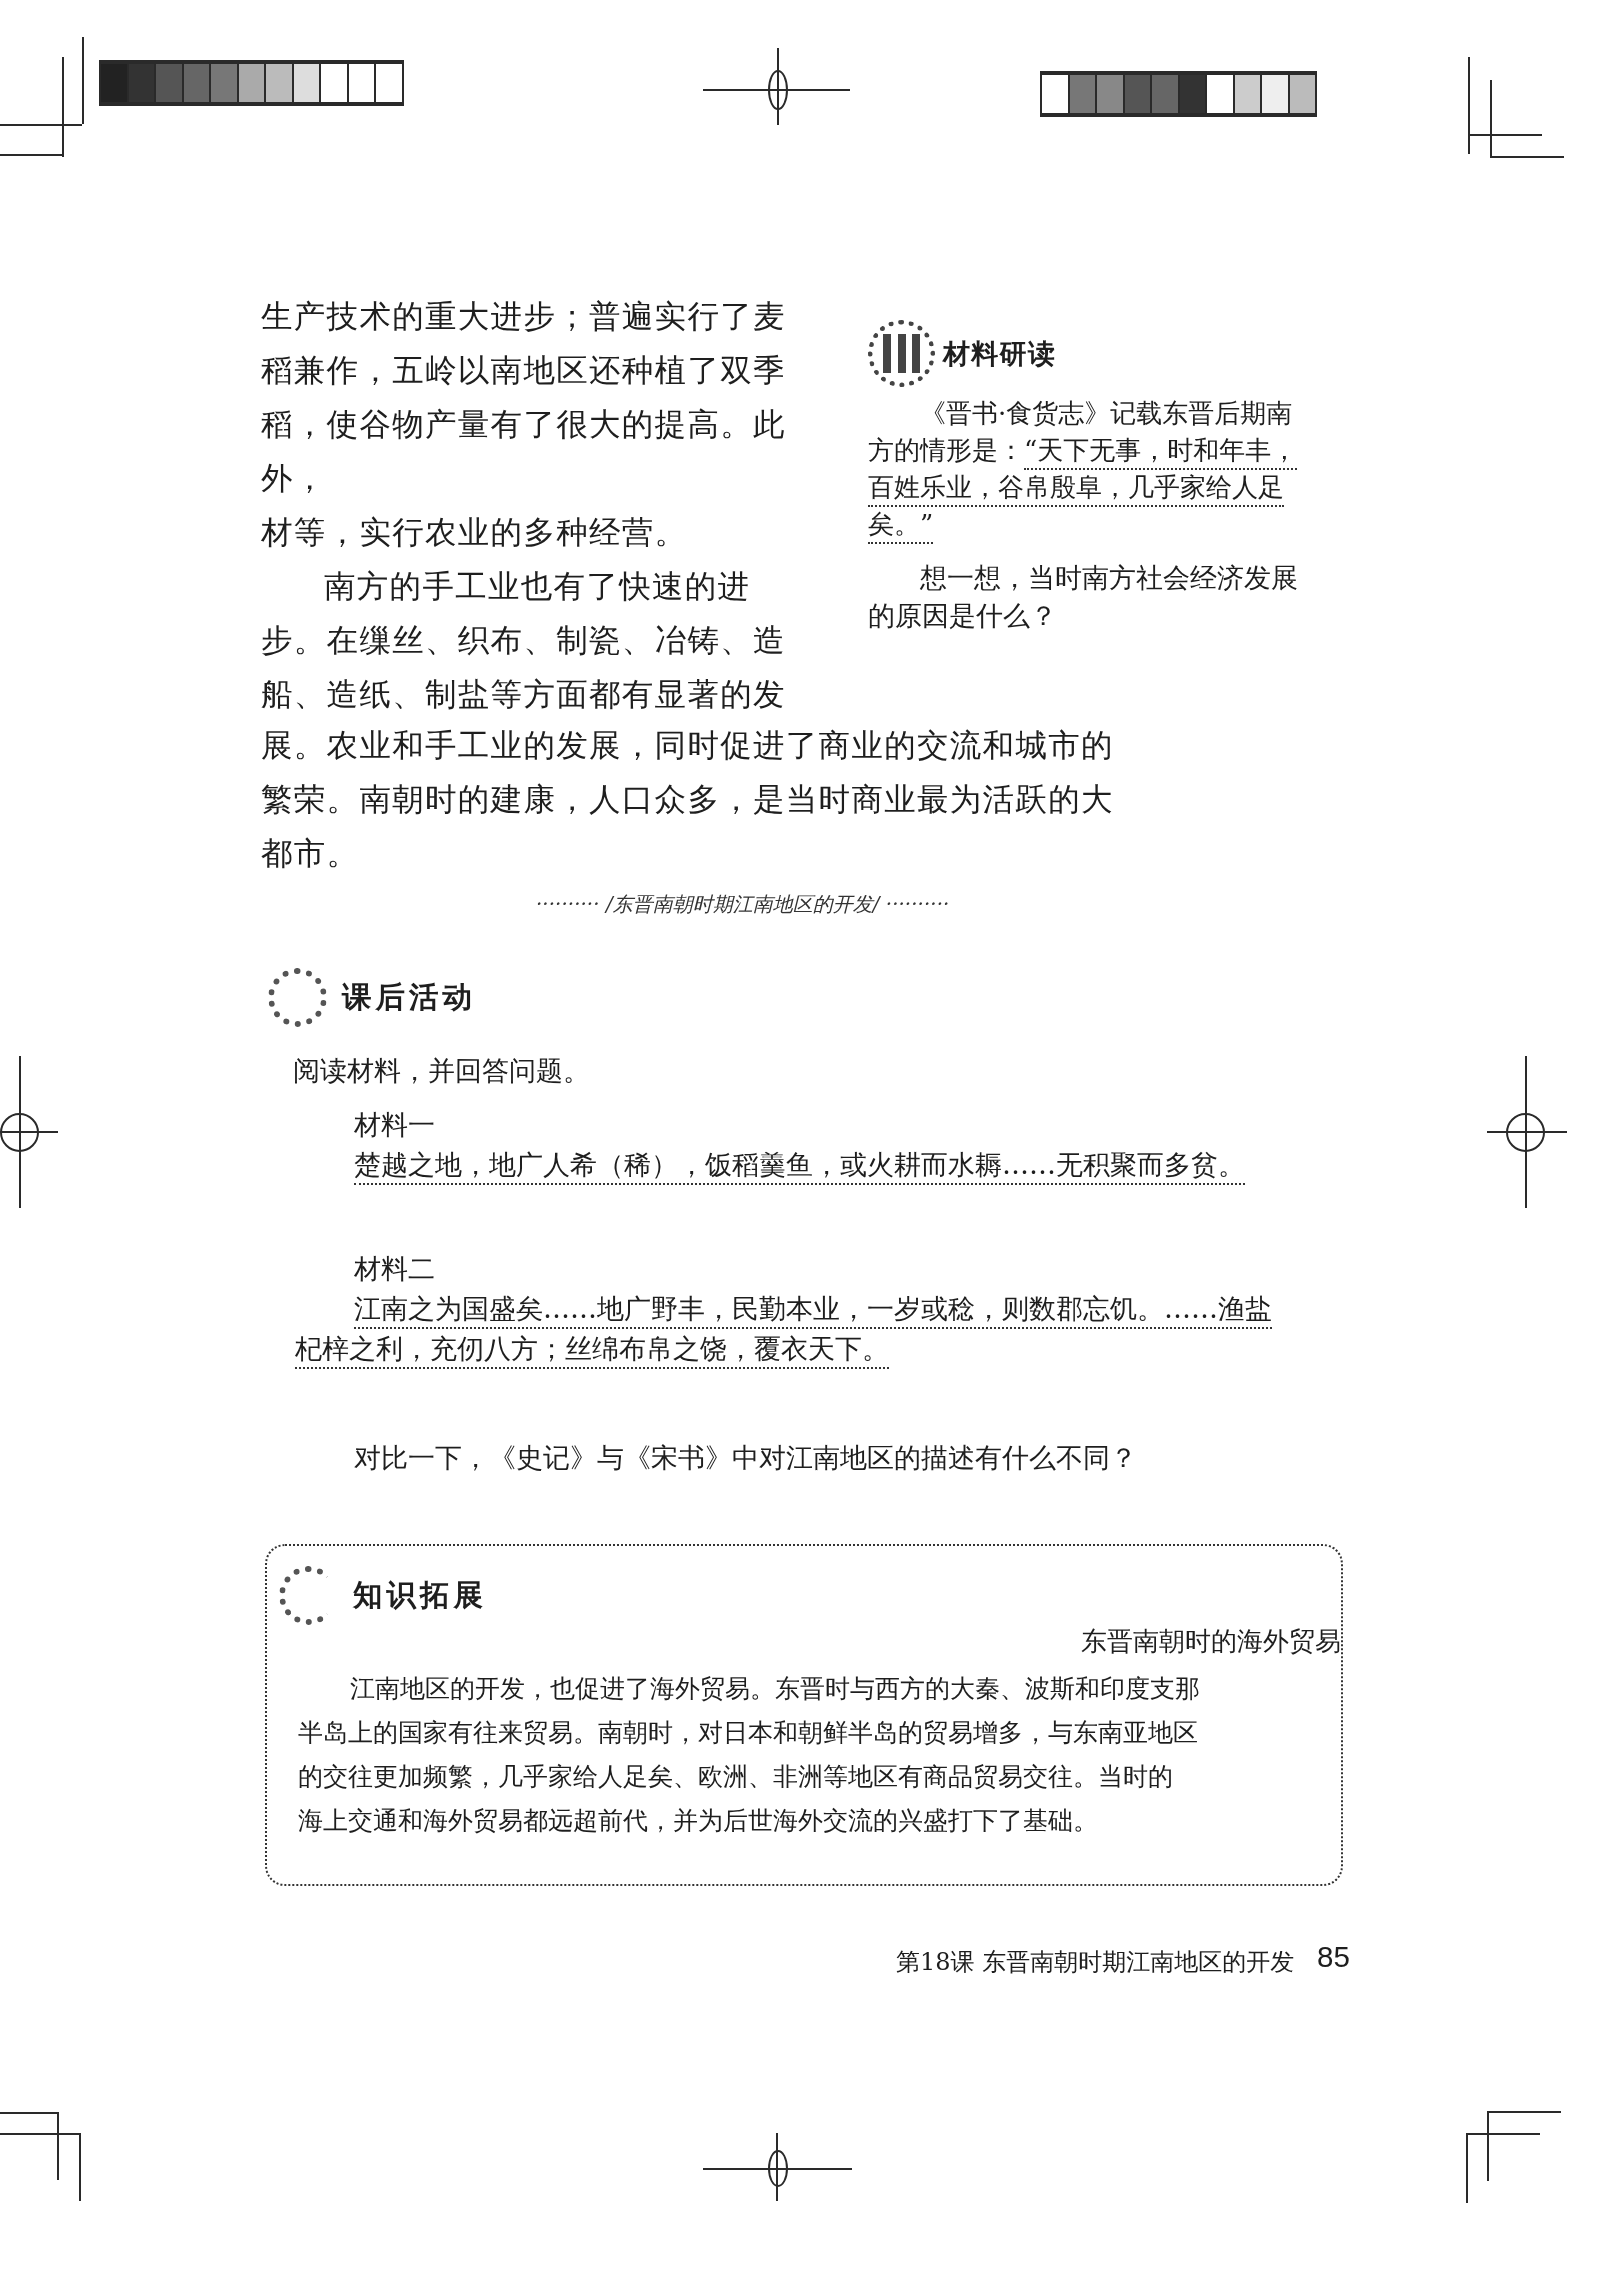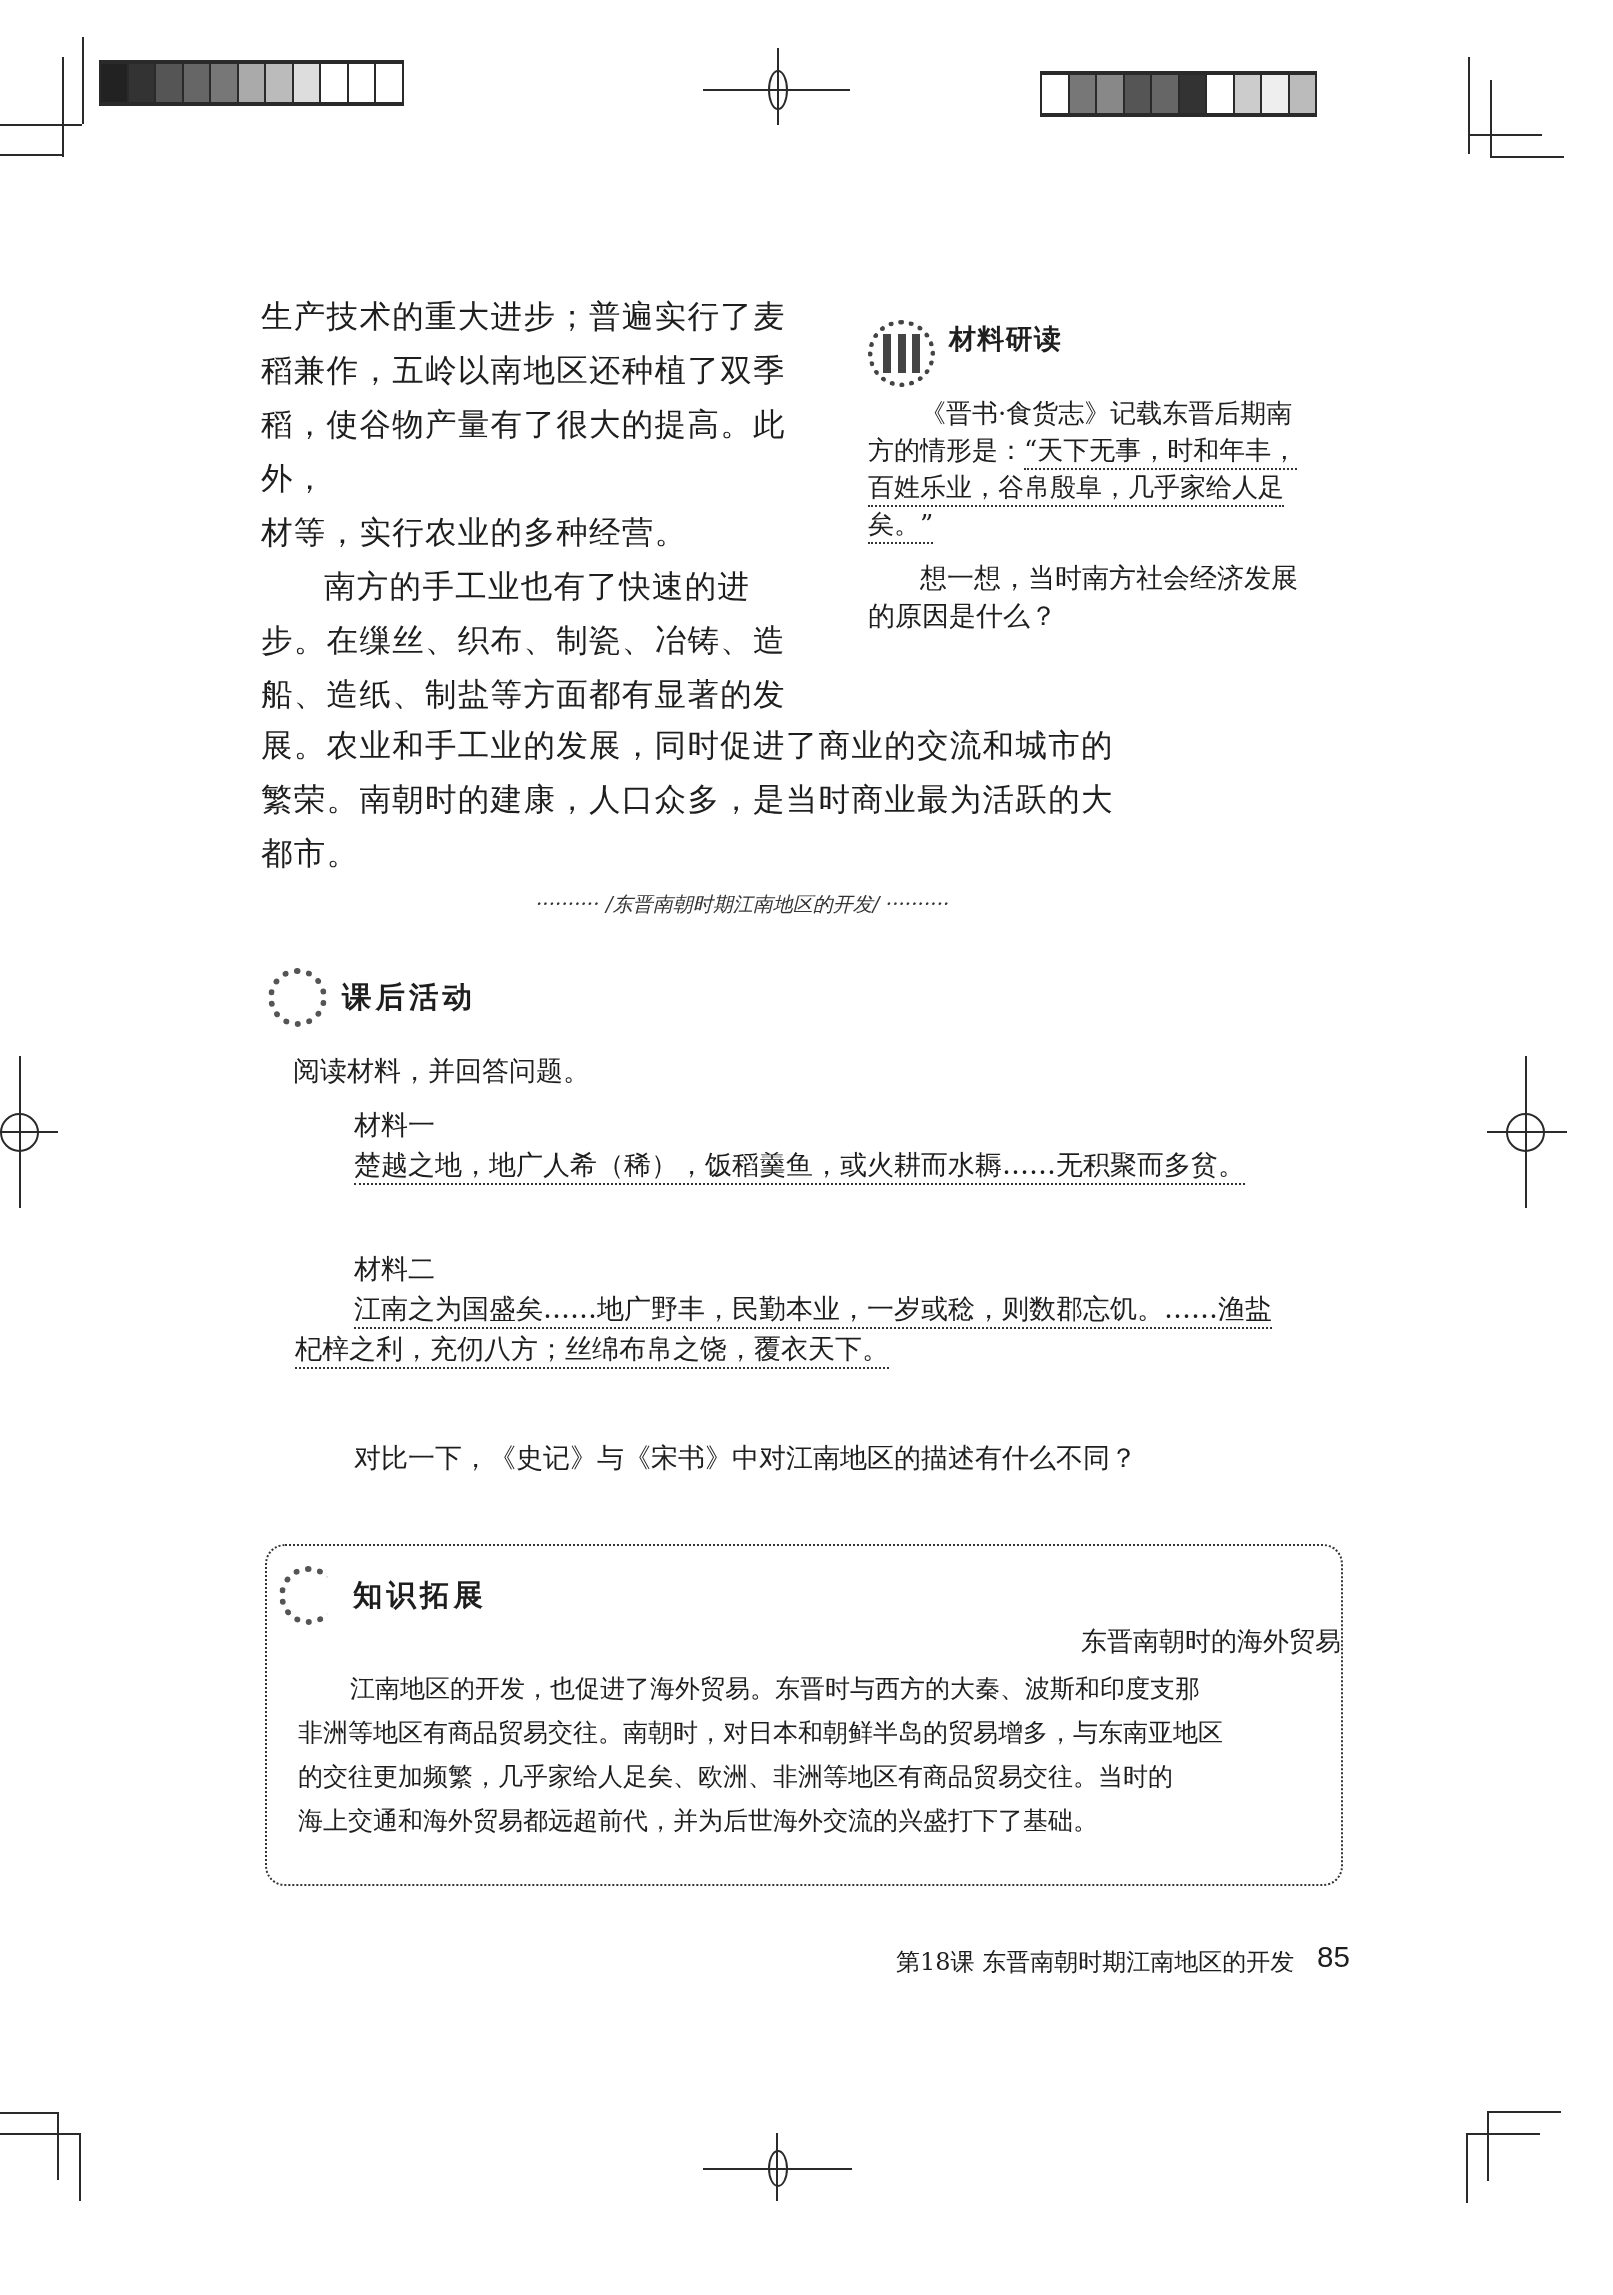--- a/index.html
+++ b/index.html
@@ -114,21 +114,21 @@
   <p>船、造纸、制盐等方面都有显著的发</p>
 </div>
 
 <div class="body-text" style="left:261px;top:718px;width:871px;">
   <p>展。农业和手工业的发展，同时促进了商业的交流和城市的</p>
   <p>繁荣。南朝时的建康，人口众多，是当时商业最为活跃的大</p>
   <p>都市。</p>
 </div>
 
 <div class="sidebar">
-  <div style="display:flex;align-items:flex-start;margin-bottom:8px;gap:6px;">
+  <div style="display:flex;align-items:center;margin-bottom:8px;">
     <div style="width:67px;height:67px;border-radius:50%;border:5.4px dotted #444;box-sizing:border-box;display:flex;justify-content:center;align-items:center;gap:6.7px;">
       <span style="width:8px;height:39px;background:#444;display:block;"></span>
       <span style="width:8px;height:39px;background:#444;display:block;"></span>
       <span style="width:8px;height:39px;background:#444;display:block;"></span>
     </div>
     <span class="sidebar-title" style="margin-left:8px;">材料研读</span>
   </div>
   <div class="serif" style="text-indent:52px;">
     <span>《晋书·食货志》记载东晋后期南方的情形是：</span><span class="dotted-u">“天下无事，时和年丰，百姓乐业，谷帛殷阜，几乎家给人足矣。”</span>
   </div>
@@ -161,21 +161,21 @@
 <div class="abs" style="left:354px;top:1440px;font-size:27px;">对比一下，《史记》与《宋书》中对江南地区的描述有什么不同？</div>
 
 <div class="knowledge-box">
   <div class="section-head" style="left:12px;top:20px;">
     <div class="icon-badge" style="border-right-color:transparent;"></div>
     <span class="title">知识拓展</span>
   </div>
   <div class="abs" style="left:0;width:100%;text-align:right;top:78px;font-size:26px;">东晋南朝时的海外贸易</div>
   <div class="abs serif" style="left:31px;top:121px;width:1005px;font-size:25px;line-height:44px;">
     <div style="text-indent:52px;">江南地区的开发，也促进了海外贸易。东晋时与西方的大秦、波斯和印度支那</div>
-    <div>非洲等地区有商品贸易交往。南朝时，对日本和朝鲜半岛的贸易增多，与东南亚地区</div>
+    <div>半岛上的国家有往来贸易。南朝时，对日本和朝鲜半岛的贸易增多，与东南亚地区</div>
     <div>的交往更加频繁，几乎家给人足矣、欧洲、非洲等地区有商品贸易交往。当时的</div>
     <div>海上交通和海外贸易都远超前代，并为后世海外交流的兴盛打下了基础。</div>
   </div>
 </div>
 
 <div class="footer serif">第18课  东晋南朝时期江南地区的开发</div>
 <div class="page-num">85</div>
 
 
 </body></html>

